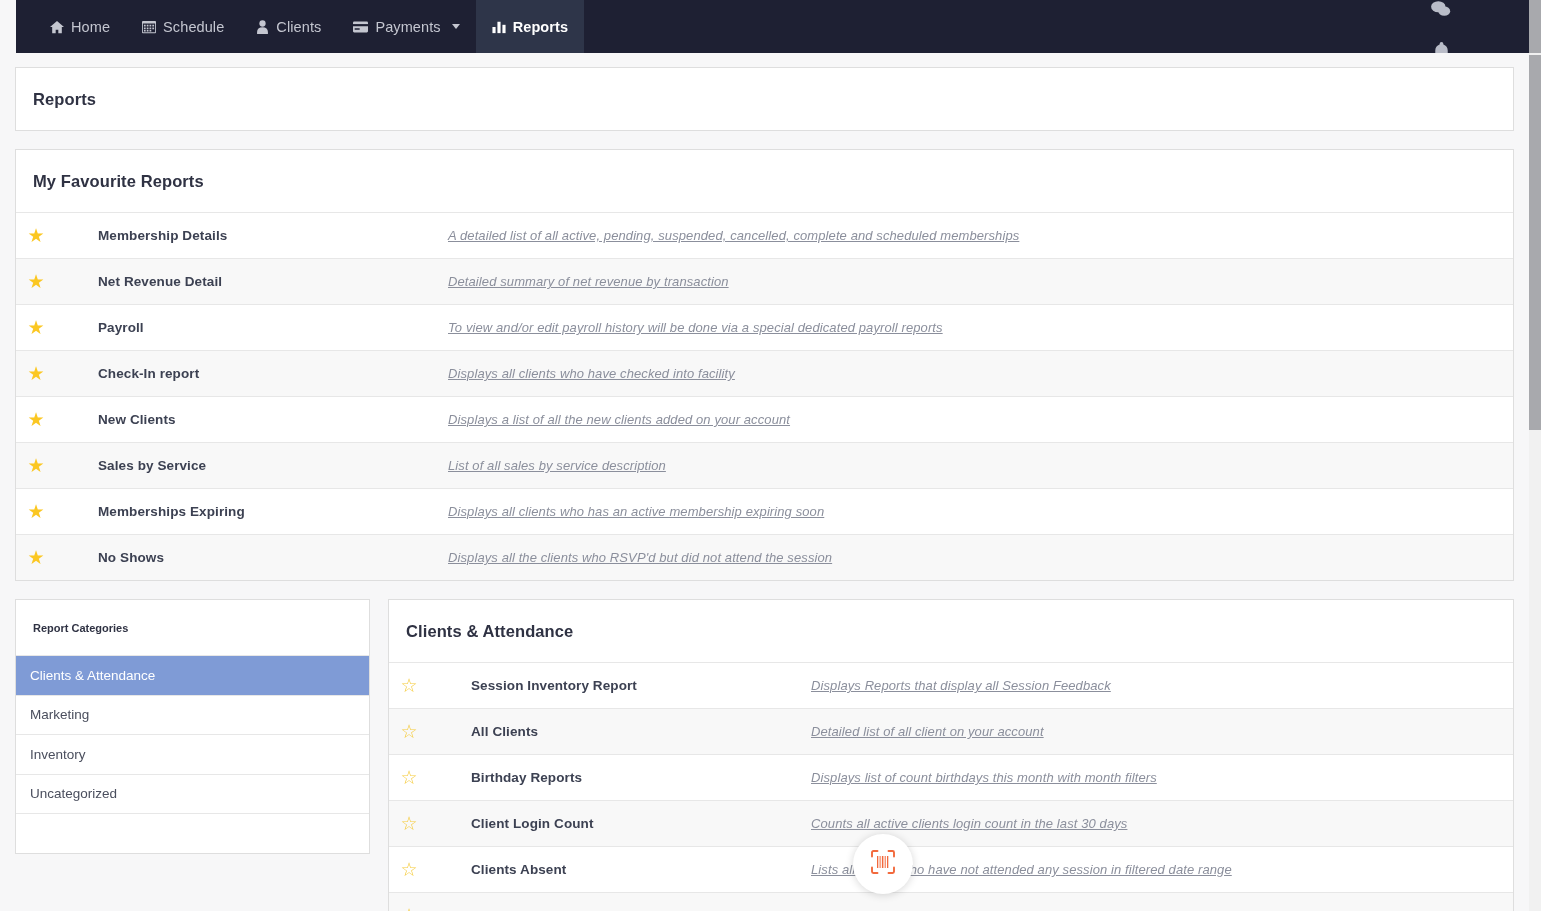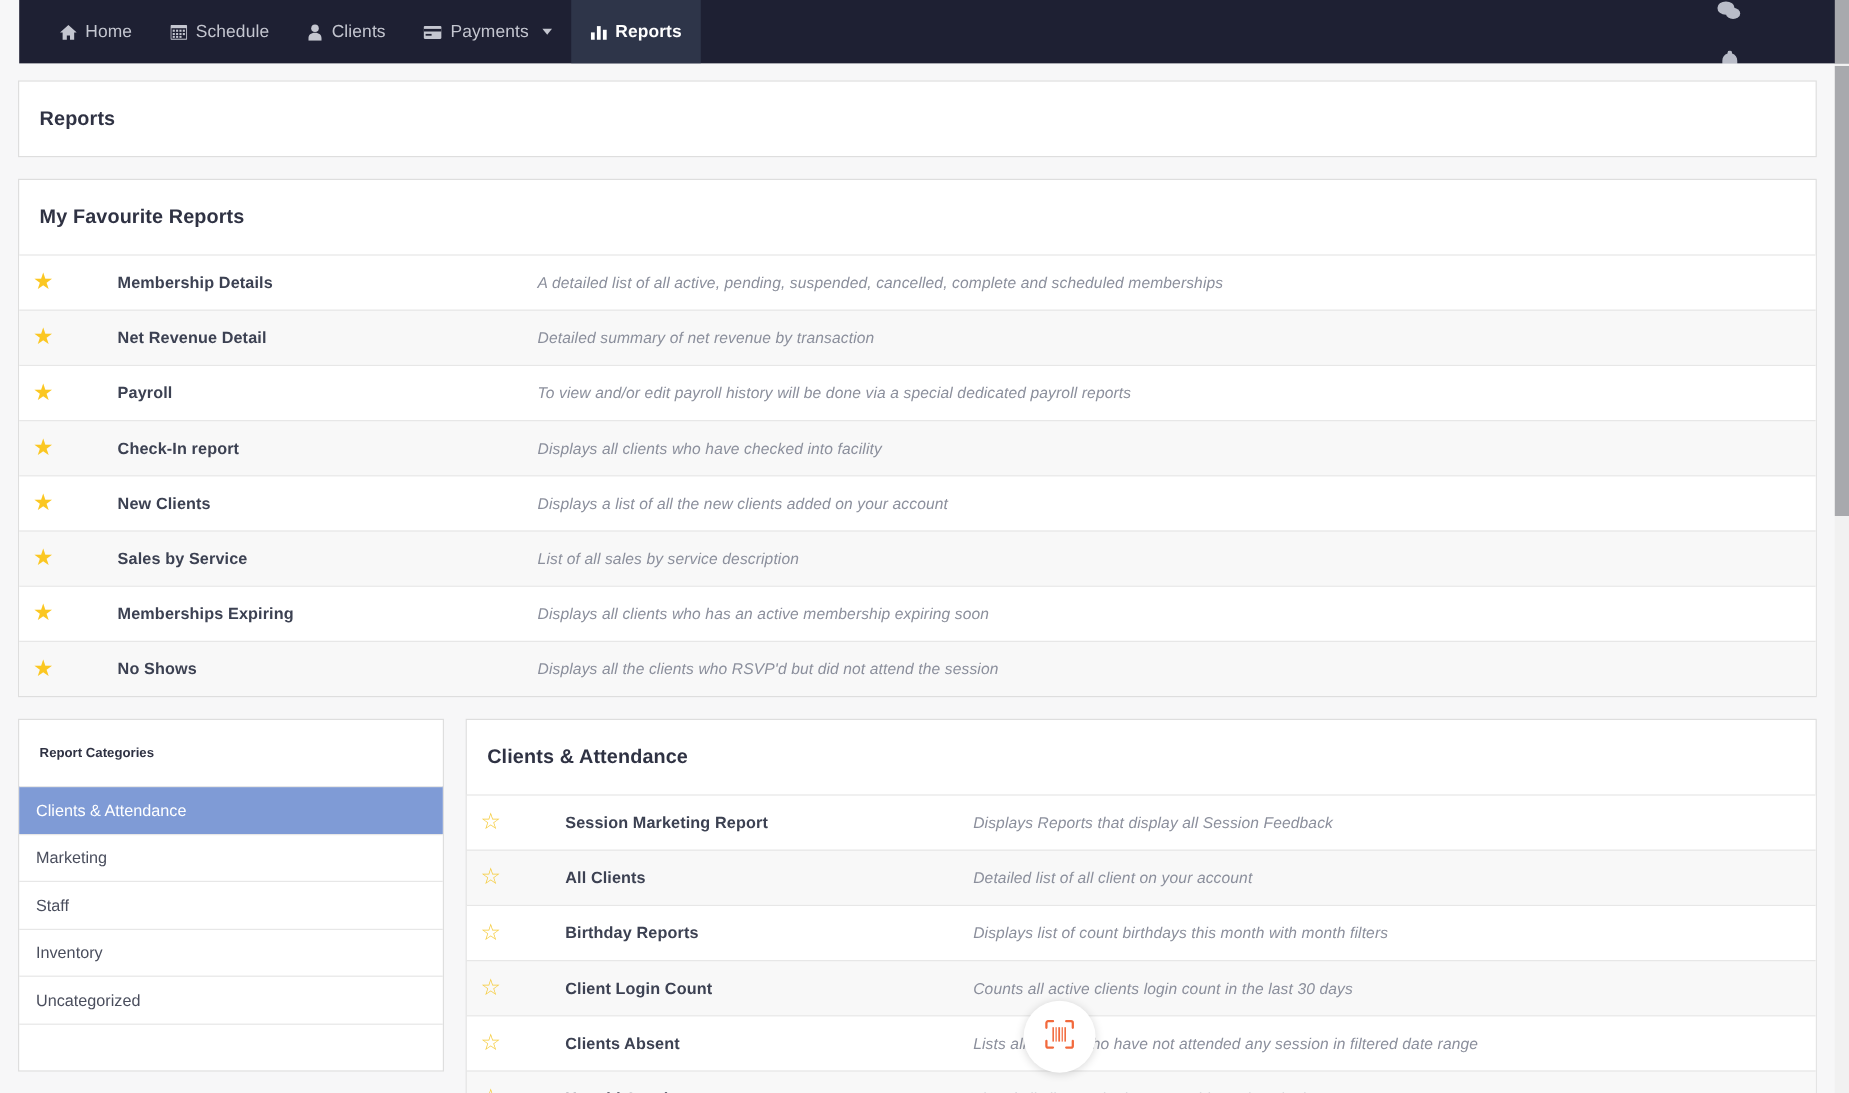--- a/index.html
+++ b/index.html
@@ -92,20 +92,21 @@
   }
   .rpt-name {
     flex: 0 0 350px;
     font-size: 13.5px; font-weight: bold; color: #3c4152;
     letter-spacing: .1px;
     margin-left: 42px;
   }
   .rpt-desc {
     font-size: 13px; font-style: italic; color: #8b8f9c;
     letter-spacing: .1px;
+    text-decoration: underline;
   }
 
   
   .bottom { display: flex; gap: 18px; align-items: flex-start; }
   .col-left  { width: 355px; flex: 0 0 355px; position: relative; }
   .col-right { flex: 1 1 auto; }
 
   .cat-head {
     padding: 22px 17px 21px 17px;
     font-size: 11px; font-weight: bold; color: #2f3243;
@@ -312,41 +313,38 @@
     <div class="col-left">
       <div class="card">
         <div class="cat-head">Report Categories</div>
         <div class="cat-item selected">
           <span>Clients &amp; Attendance</span>
         </div>
         <div class="cat-item">
           <span>Marketing</span>
         </div>
         <div class="cat-item">
-          <span>Staff</span>
-        </div>
-        <div class="cat-item">
           <span>Inventory</span>
         </div>
         <div class="cat-item">
           <span>Uncategorized</span>
         </div>
         <div class="cat-item">
           
         </div>
       </div>
 
     </div>
 
     <div class="col-right">
       <div class="card">
         <div class="card-head">Clients &amp; Attendance</div>
         <div class="rpt-row">
           <span class="rpt-star cat-rpt-star">☆</span>
-          <span class="rpt-name sub">Session Marketing Report</span>
+          <span class="rpt-name sub">Session Inventory Report</span>
           <span class="rpt-desc">Displays Reports that display all Session Feedback</span>
         </div>
         <div class="rpt-row alt">
           <span class="rpt-star cat-rpt-star">☆</span>
           <span class="rpt-name sub">All Clients</span>
           <span class="rpt-desc">Detailed list of all client on your account</span>
         </div>
         <div class="rpt-row">
           <span class="rpt-star cat-rpt-star">☆</span>
           <span class="rpt-name sub">Birthday Reports</span>

